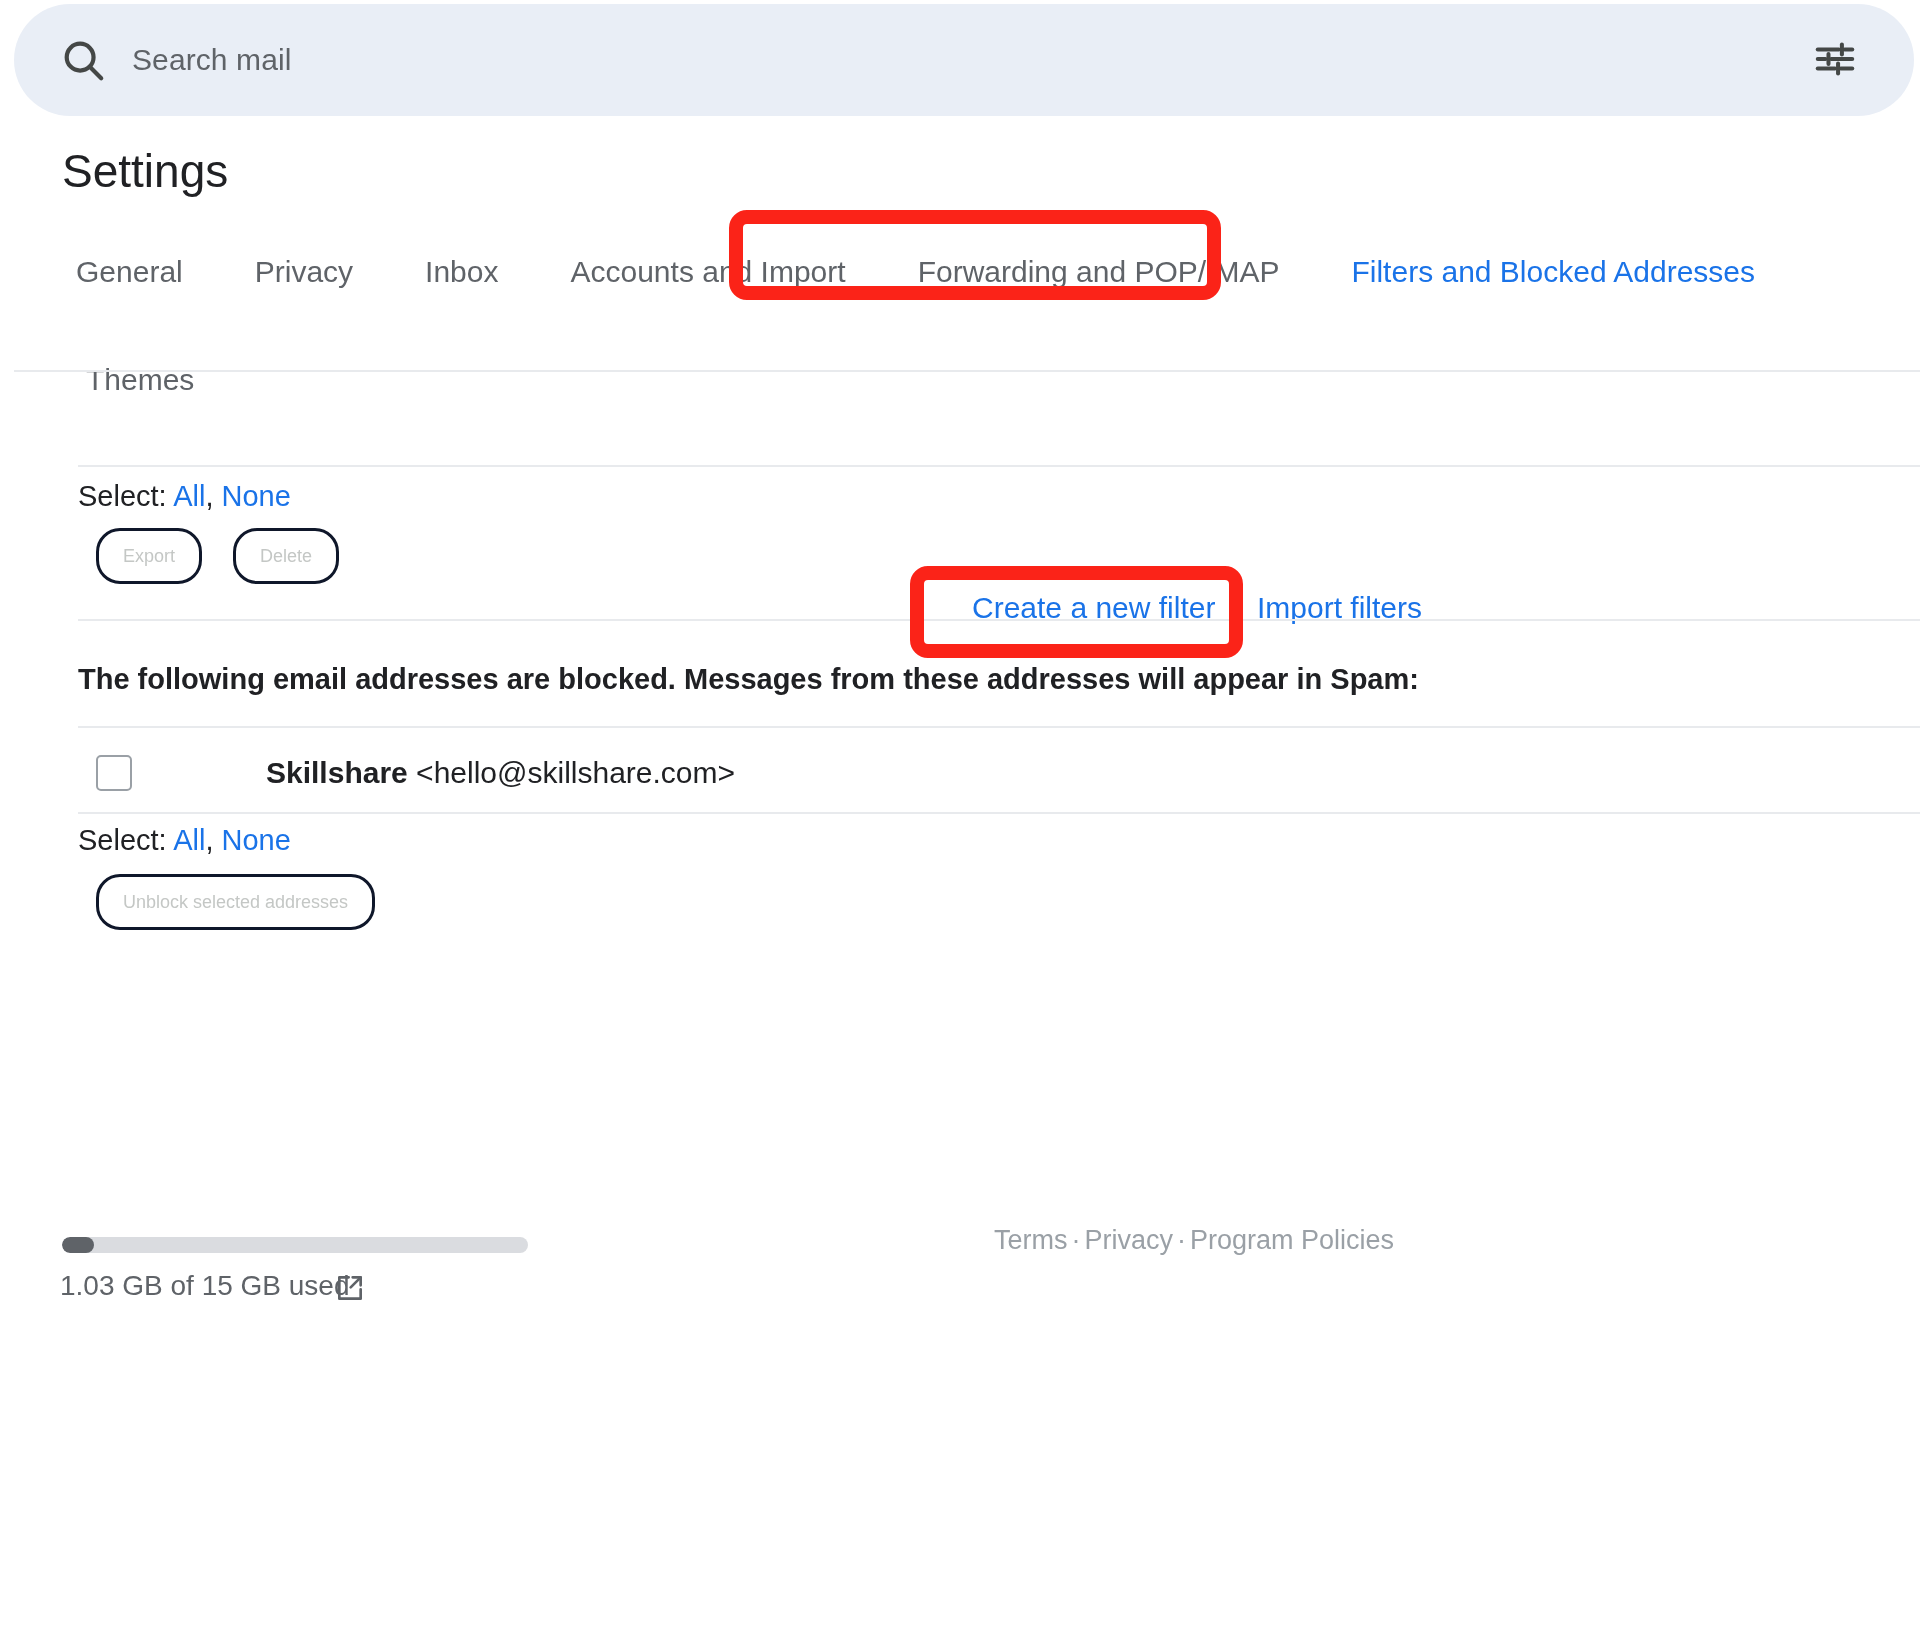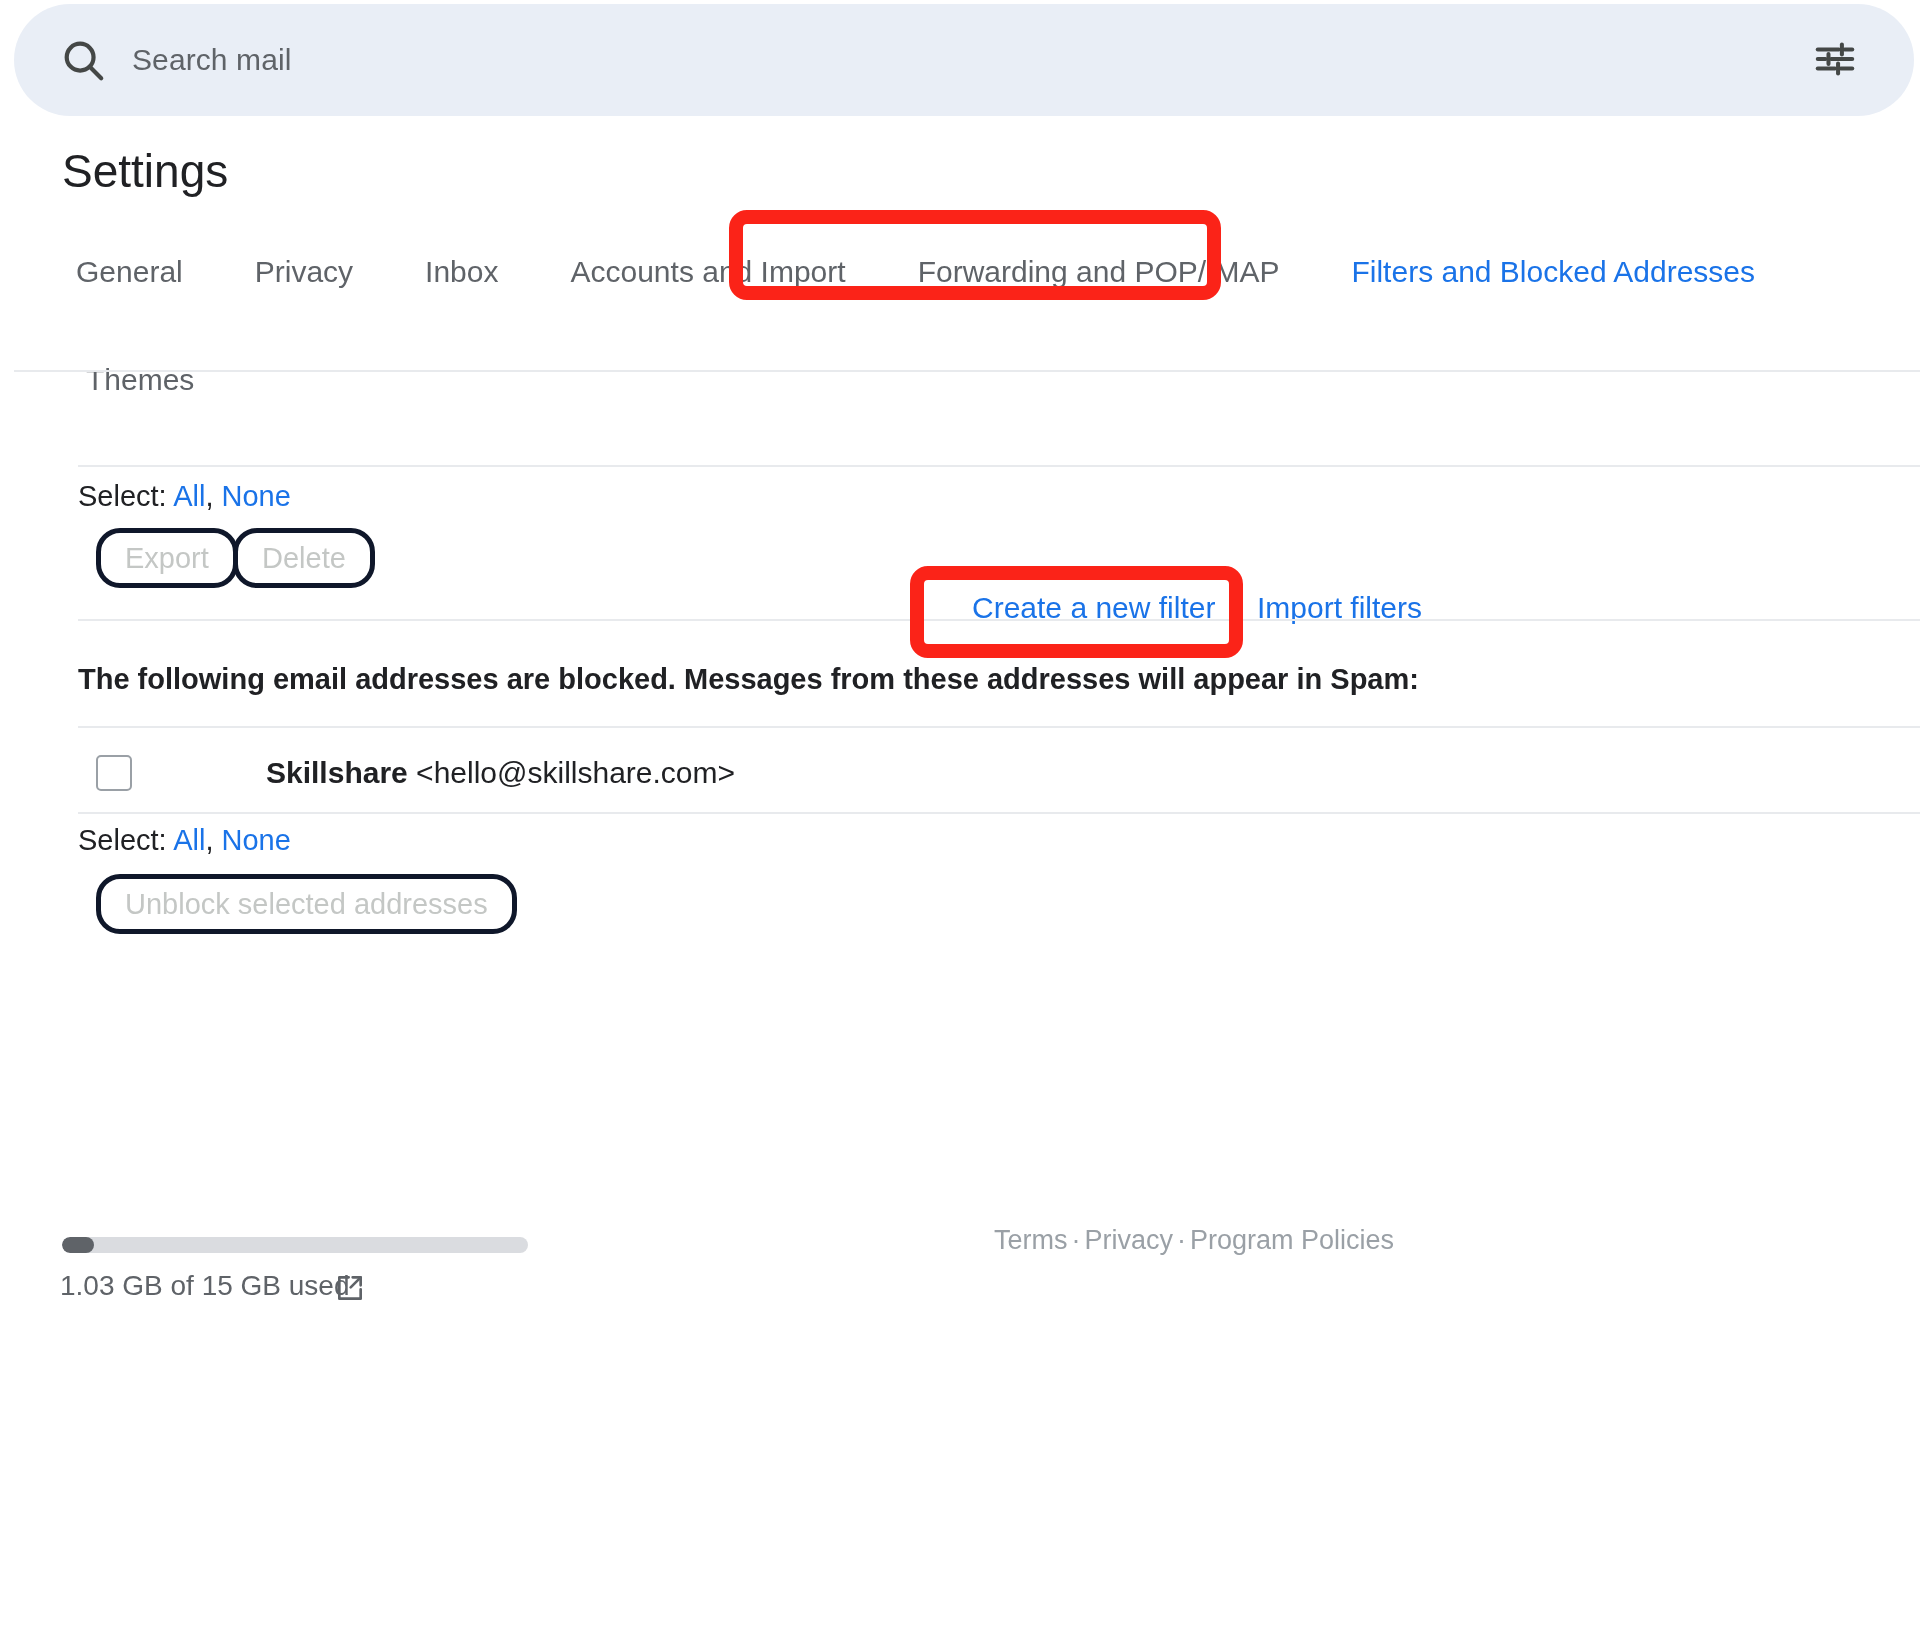--- a/index.html
+++ b/index.html
@@ -144,25 +144,25 @@
     font-size: 29px;
     color: #202124;
     white-space: nowrap;
   }
   #select-filters { left: 64px; top: 358px; }
   #select-blocked { left: 64px; top: 702px; }
   .select-row .link { color: #1a73e8; cursor: pointer; }
 
   .pill-btn {
     position: absolute;
-    border: 5px solid #0f172a;
+    border: 3px solid #0f172a;
     background: #ffffff;
     border-radius: 24px;
     font-family: "Liberation Sans", sans-serif;
-    font-size: 29px;
+    font-size: 18px;
     color: #c4c7c5;
     padding: 10px 24px;
     cursor: default;
     white-space: nowrap;
     line-height: 30px;
   }
   #btn-export  { left: 82px; top: 406px; }
   #btn-delete  { left: 219px; top: 406px; }
   #btn-unblock { left: 82px; top: 752px; }
 

